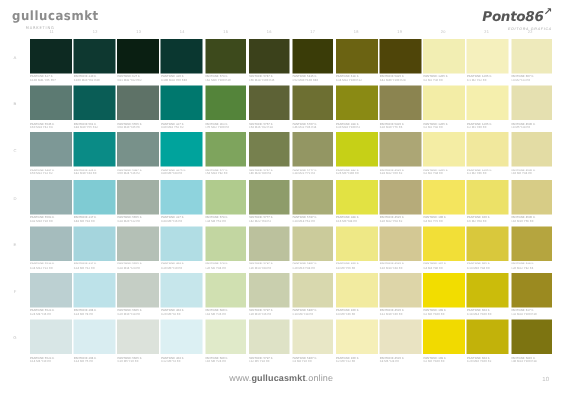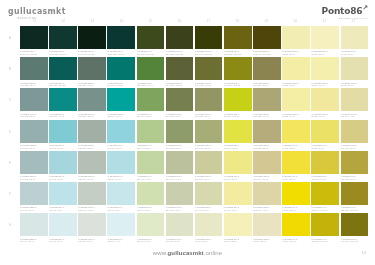--- a/index.html
+++ b/index.html
@@ -44,20 +44,21 @@
     letter-spacing: 0.6px;
     color: #b0b0b0;
     margin-top: 0.5px;
     margin-left: 10px;
   }
   .brand-right {
     position: absolute;
     right: 7px;
     top: 4px;
     text-align: right;
+    font-style: italic;
   }
   .brand-right .br-main {
     font-size: 9px;
     font-weight: bold;
     letter-spacing: -0.2px;
     color: #555555;
     font-family: "DejaVu Sans", sans-serif;
     white-space: nowrap;
   }
   .brand-right .br-mark {

